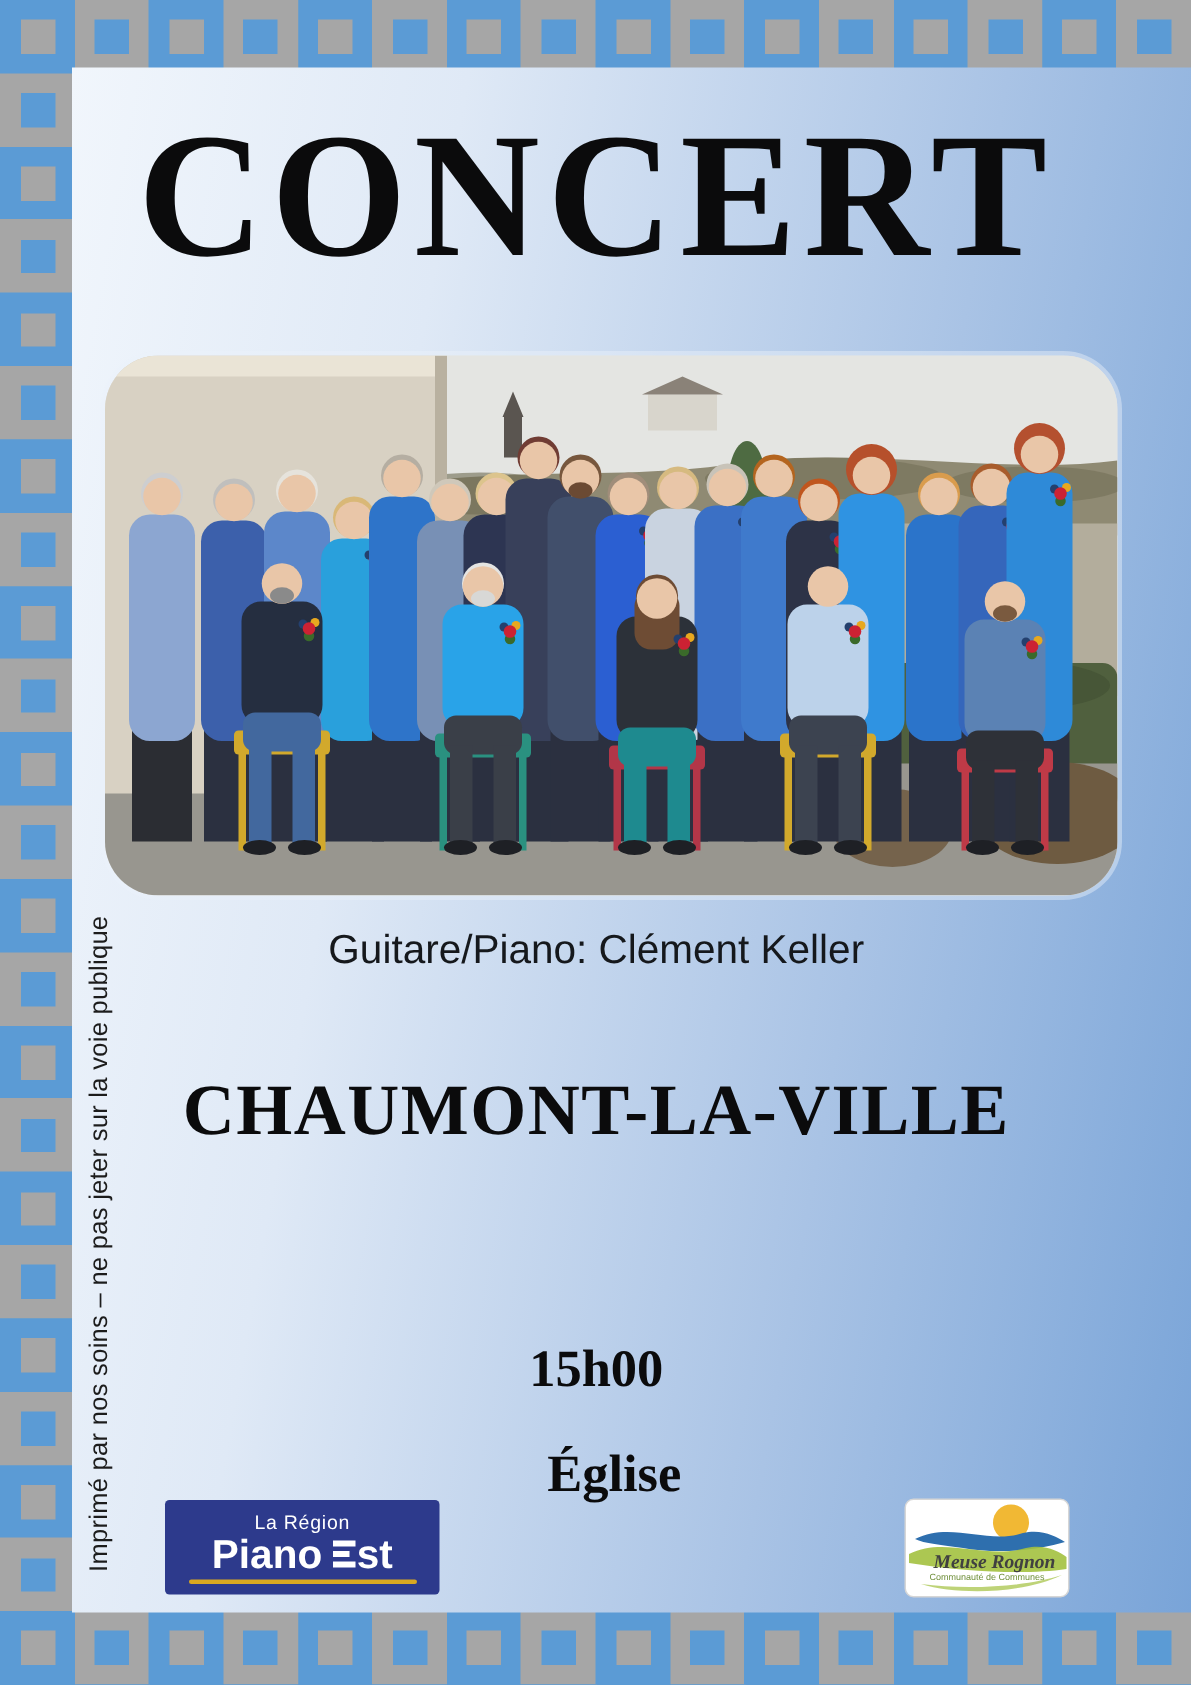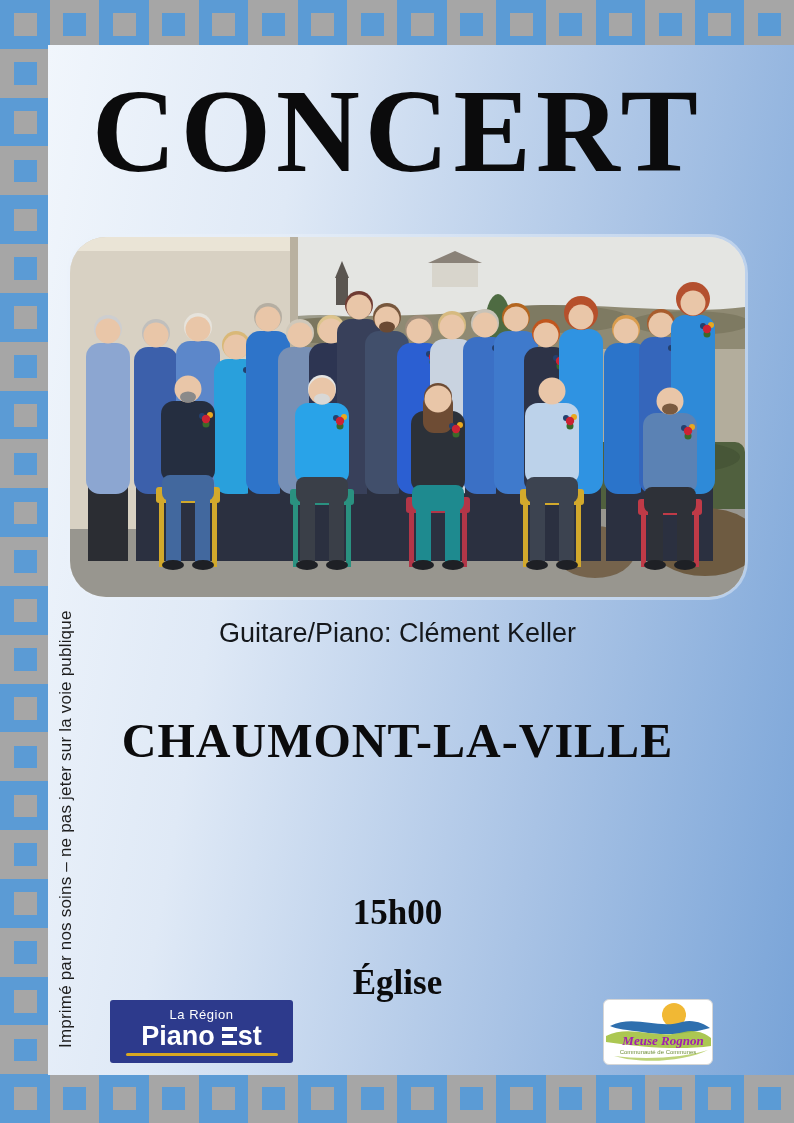--- a/index.html
+++ b/index.html
@@ -43,21 +43,21 @@
   .dateline{
     position:absolute;left:0;top:770px;width:699px;text-align:center;
     font-family:"Liberation Serif", serif;font-weight:700;font-size:35px;color:#0b0b0c;
   }
   .timeline{
     position:absolute;left:0;top:848px;width:699px;text-align:center;
     font-family:"Liberation Serif", serif;font-weight:700;font-size:35px;color:#0b0b0c;
   }
   .venueline{
     position:absolute;left:0;top:918px;width:699px;text-align:center;
-    font-family:"Liberation Serif", serif;font-weight:700;font-size:35px;color:#0b0b0c;
+    font-family:"Liberation Serif", serif;font-weight:700;font-size:35px;color:#0b0b0c;padding-left:12px;
   }
   .sidenote{
     position:absolute;left:56px;top:1048px;transform:rotate(-90deg);
     transform-origin:0 0;white-space:nowrap;
     font-size:17px;color:#1c1c1c;letter-spacing:0.2px;
   }
   .logo-region{
     position:absolute;left:110px;top:1000px;width:183px;height:63px;
     border-radius:3px;display:flex;flex-direction:column;align-items:center;
     justify-content:center;color:#ffffff;
@@ -69,21 +69,21 @@
   .logo-region .e-glyph i.mid{width:11px;}
   .lr-underline{height:3px;width:152px;margin-top:3px;border-radius:2px;}
   .logo-meuse{
     position:absolute;left:603px;top:999px;width:108px;height:64px;
     background:#ffffff;border-radius:6px;border:1px solid #d6d6d6;overflow:hidden;
   }
   .logo-meuse svg{display:block;width:100%;height:100%;}
   .meuse-name{
     position:absolute;left:0;top:33px;width:118px;text-align:center;
     font-family:"Liberation Serif", serif;font-style:italic;font-weight:700;
-    font-size:13px;color:#a21caf;
+    font-size:13px;color:#404040;
   }
   .meuse-sub{
     position:absolute;left:0;top:49px;width:108px;text-align:center;
     font-size:6px;color:#6f8f3a;
   }
 </style>
 </head>
 <body>
 
 <div id="border-frame">

